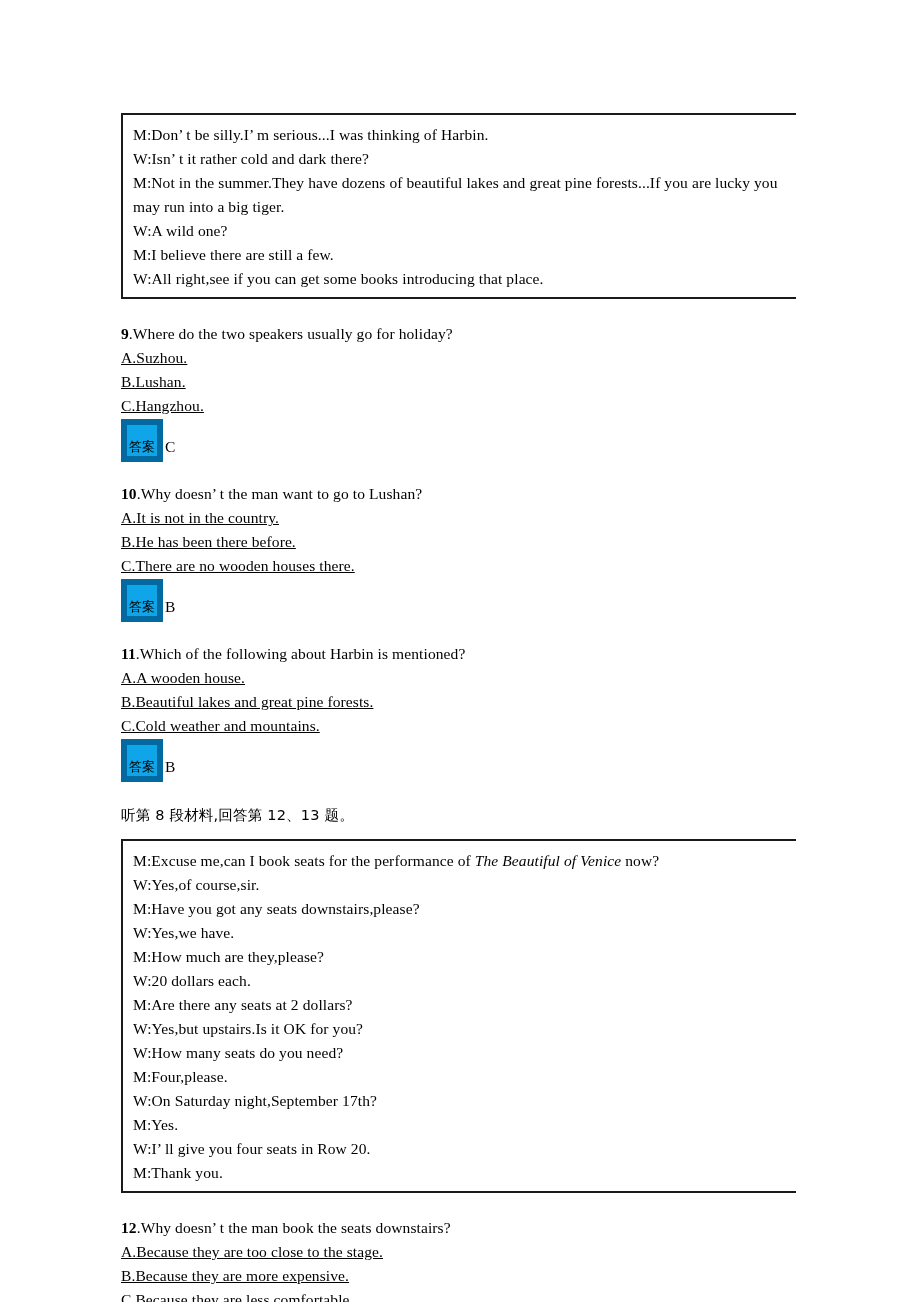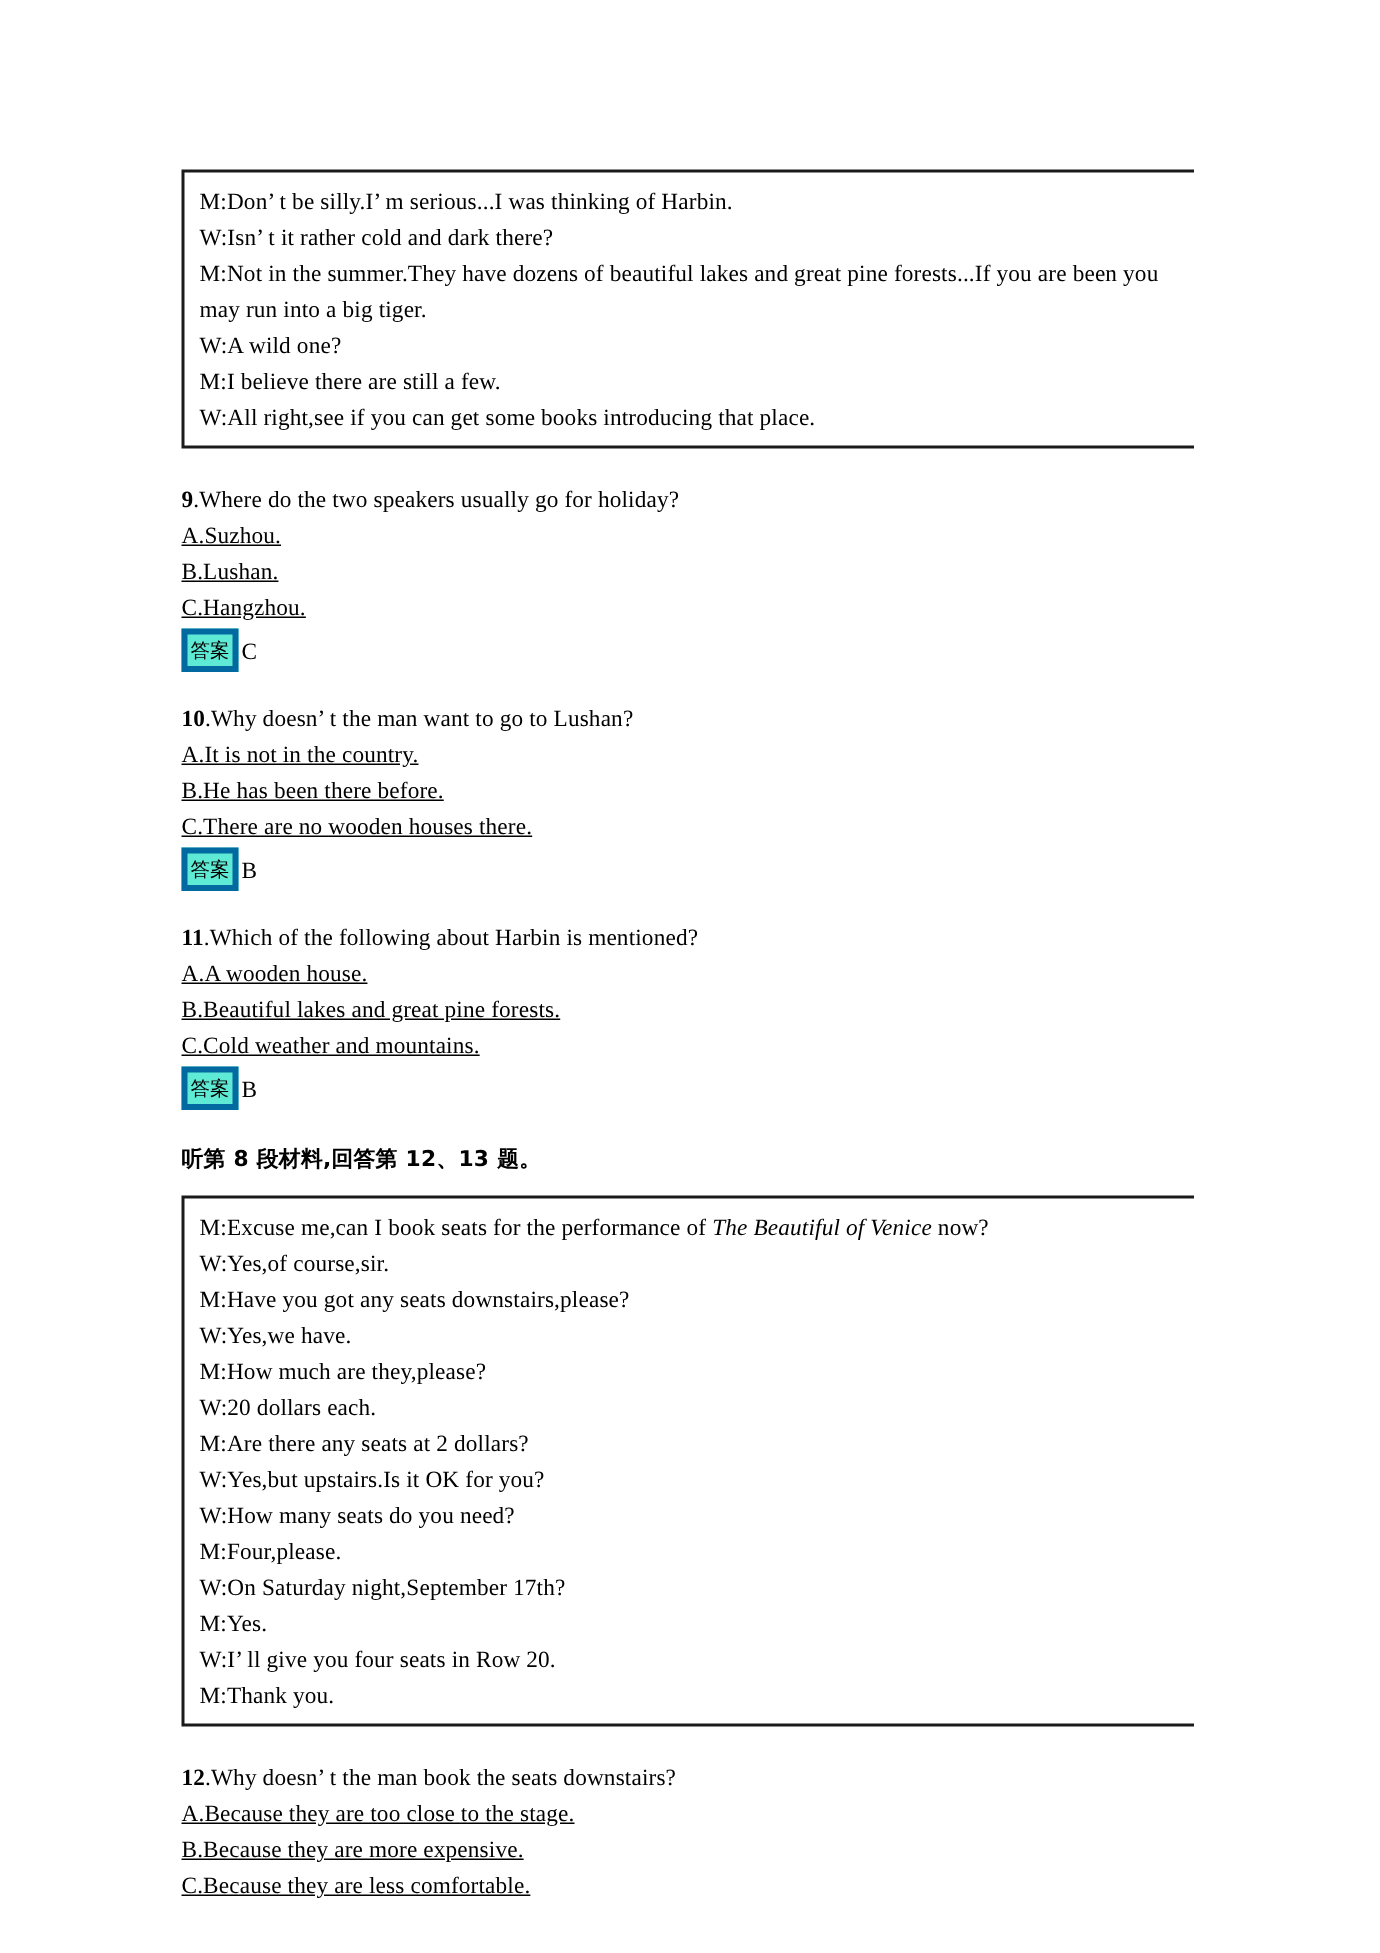--- a/index.html
+++ b/index.html
@@ -77,62 +77,62 @@
   .answer-row {
     font-size: 15.5px;
     line-height: 24px;
     display: block;
     margin-top: 1px;
     margin-bottom: 1px;
   }
 
   .answer-tag {
     display: inline-block;
-    border: 4px solid #0369a1;
-    background: #5eead4;
+    border: 6px solid #0369a1;
+    background: #0ea5e9;
     font-family: "DejaVu Sans", "Liberation Sans", sans-serif;
     font-size: 13px;
     line-height: 16px;
-    padding: 4px 2px 1px 2px;
+    padding: 14px 2px 1px 2px;
     vertical-align: 1px;
     font-weight: normal;
     letter-spacing: 0px;
   }
 
   .answer-value {
     font-family: "Liberation Serif", "DejaVu Serif", serif;
     font-size: 15.5px;
     margin-left: 2px;
   }
 
   
   .section-heading {
     font-family: "DejaVu Sans", "Liberation Sans", sans-serif;
-    font-weight: bold;
+    font-weight: normal;
     font-size: 14.5px;
     line-height: 22px;
     margin-top: 22px;
     margin-bottom: 13px;
     letter-spacing: 0.2px;
   }
 
   .spacer-after-box {
     height: 3px;
   }
 </style>
 </head>
 <body>
 
 <div class="page">
   <div class="content">
 
     <div class="dialogue-box">
       <div class="dialogue-line">M:Don’ t be silly.I’ m serious...I was thinking of Harbin.</div>
       <div class="dialogue-line">W:Isn’ t it rather cold and dark there?</div>
-      <div class="dialogue-line">M:Not in the summer.They have dozens of beautiful lakes and great pine forests...If you are been you may run into a big tiger.</div>
+      <div class="dialogue-line">M:Not in the summer.They have dozens of beautiful lakes and great pine forests...If you are lucky you may run into a big tiger.</div>
       <div class="dialogue-line">W:A wild one?</div>
       <div class="dialogue-line">M:I believe there are still a few.</div>
       <div class="dialogue-line">W:All right,see if you can get some books introducing that place.</div>
     </div>
 
     <div class="spacer-after-box"></div>
 
     <div class="question-block">
       <div class="q-stem"><span class="q-num">9</span><span>.Where do the two speakers usually go for holiday?</span></div>
       <div class="q-option">A.Suzhou.</div>

